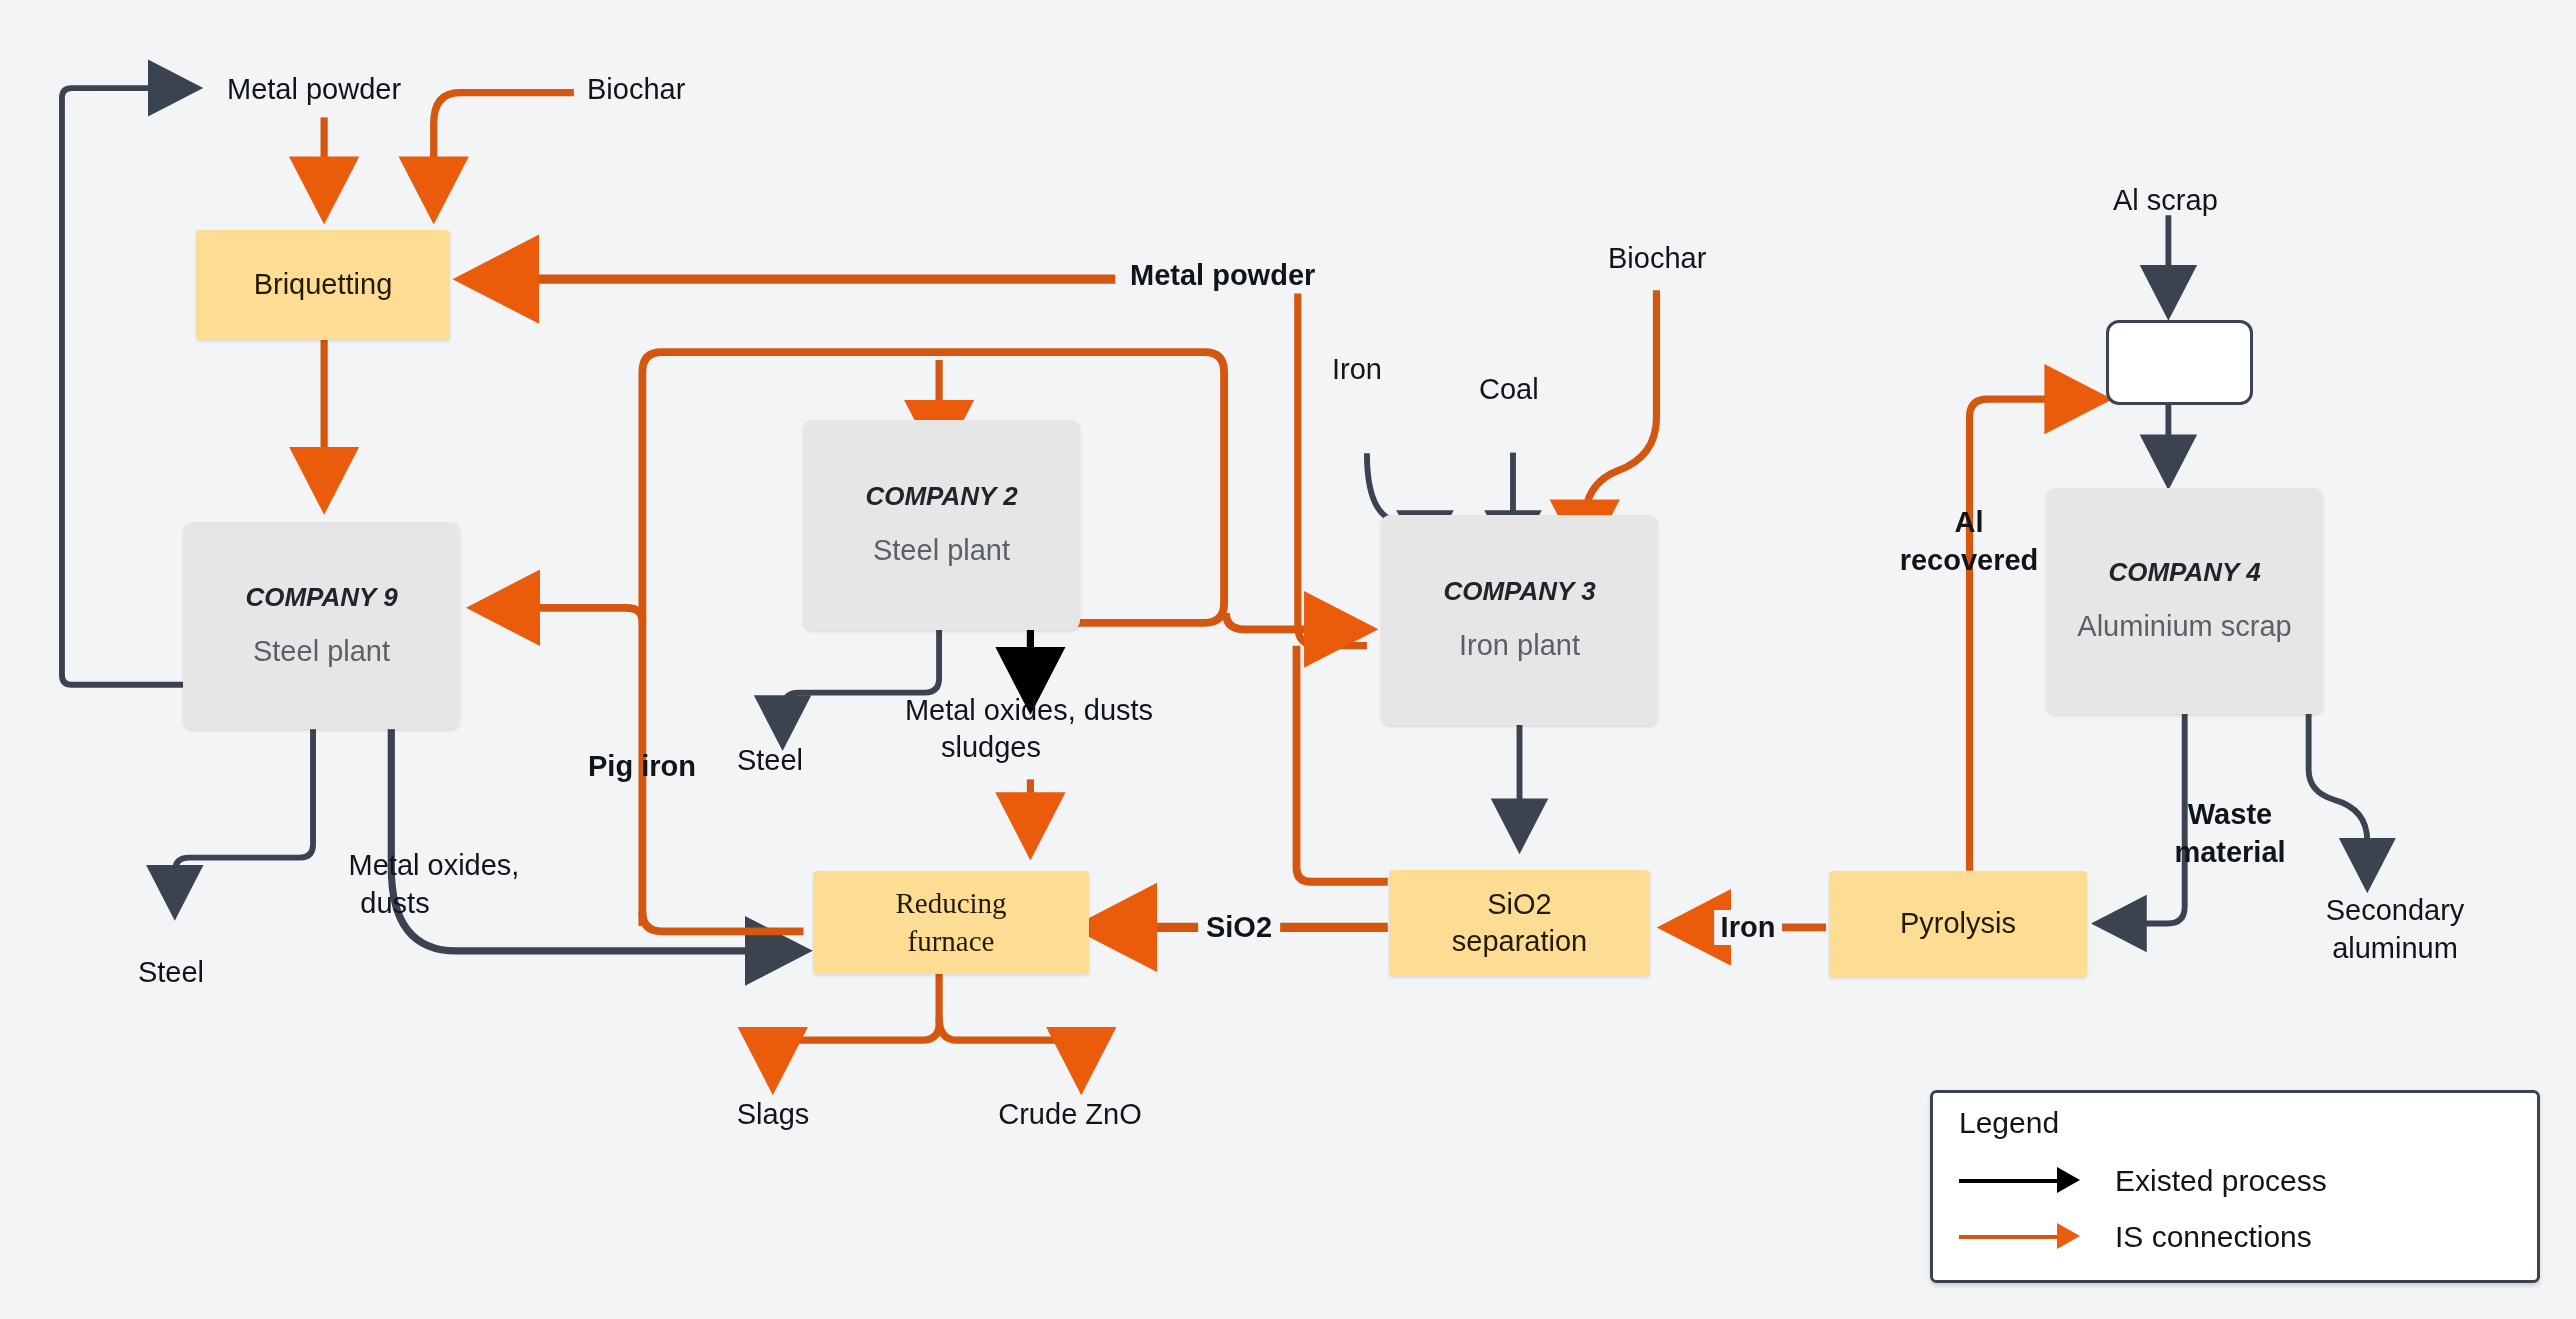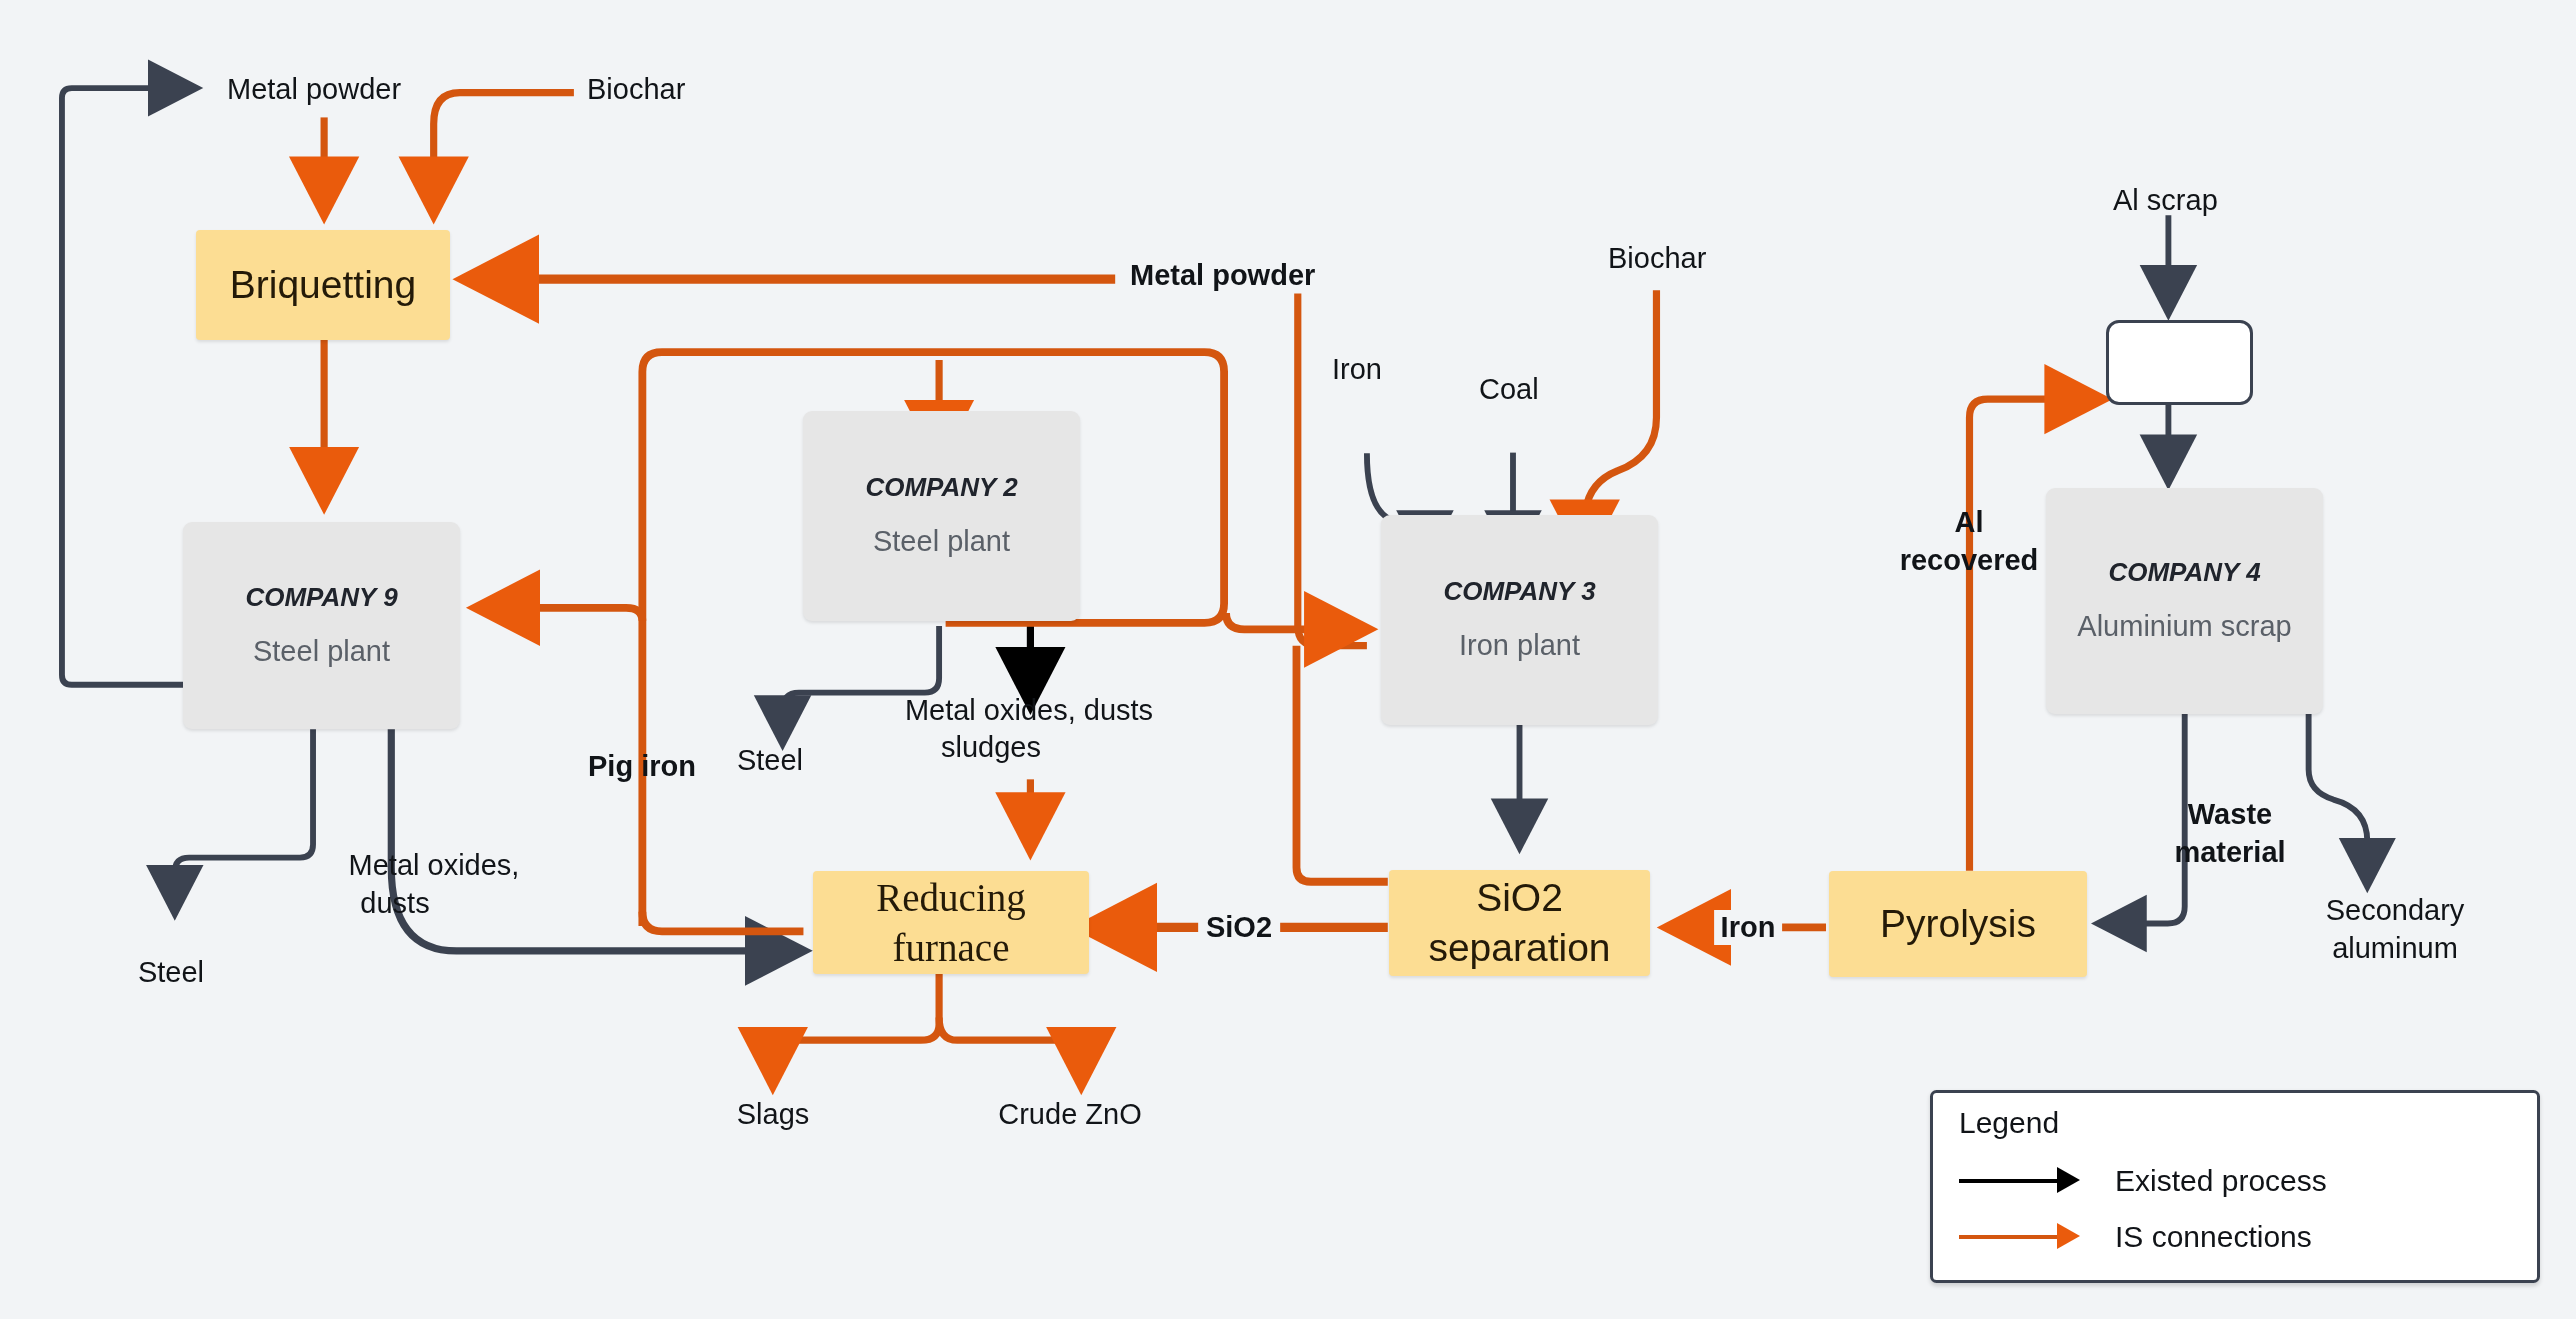--- a/index.html
+++ b/index.html
@@ -6,21 +6,21 @@
   body{font-family:"Liberation Sans",sans-serif;}
   #canvas{position:relative;width:2576px;height:1320px;background:#f2f4f6;overflow:hidden;}
   #edges{position:absolute;left:0;top:0;width:2576px;height:1320px;}
   .node{position:absolute;box-sizing:border-box;display:flex;flex-direction:column;
         align-items:center;justify-content:center;text-align:center;}
   .node.company{background:#e6e6e6;border-radius:9px;box-shadow:0 2px 3.3px rgba(0,0,0,.10);}
   .node.process{background:#fcdd93;border-radius:3.9px;box-shadow:0 2px 3.3px rgba(0,0,0,.10);}
   .node.white{background:#ffffff;border:3.9px solid #3b4250;border-radius:13px;}
   .company-name{font-style:italic;font-weight:bold;color:#20242c;font-size:26px;line-height:1.25;}
   .company-sub{color:#5a6068;font-size:29px;line-height:1.3;margin-top:19.6px;}
-  .process-label{color:#241a08;font-size:39px;line-height:1.28;font-weight:400;}
+  .process-label{color:#241a08;font-size:29px;line-height:1.28;font-weight:400;}
   .flow-label{position:absolute;color:#111418;font-size:29px;line-height:1.22;white-space:pre;}
   .flow-label.bold{font-weight:bold;}
   .flow-label.c{text-align:center;transform:translateX(-50%);}
   #legend{position:absolute;left:1930px;top:1090px;width:579px;height:187px;
           background:#ffffff;border:3.9px solid #3b4250;border-radius:6.5px;
           box-shadow:0 2.6px 4.6px rgba(0,0,0,.15);padding-left:25px;}
   #legend .title{position:absolute;left:26px;top:13px;font-size:30px;color:#111418;}
   .lg-row{position:absolute;left:26px;height:39px;display:flex;align-items:center;}
   .lg-row .lbl{font-size:30px;color:#111418;margin-left:26px;}
   .lg-arrow{width:130px;height:17px;position:relative;}
@@ -112,21 +112,21 @@
 
   <div class="node process" style="left:196px;top:230px;width:254px;height:110px;">
     <div class="process-label">Briquetting</div>
   </div>
 
   <div class="node company" style="left:183px;top:522px;width:277px;height:207px;">
     <div class="company-name">COMPANY 9</div>
     <div class="company-sub">Steel plant</div>
   </div>
 
-  <div class="node company" style="left:803px;top:411px;width:277px;height:210px;">
+  <div class="node company" style="left:803px;top:420px;width:277px;height:210px;">
     <div class="company-name">COMPANY 2</div>
     <div class="company-sub">Steel plant</div>
   </div>
 
   <div class="node company" style="left:1381px;top:515px;width:277px;height:210px;">
     <div class="company-name">COMPANY 3</div>
     <div class="company-sub">Iron plant</div>
   </div>
 
   <div class="node company" style="left:2046px;top:488px;width:277px;height:226px;">

